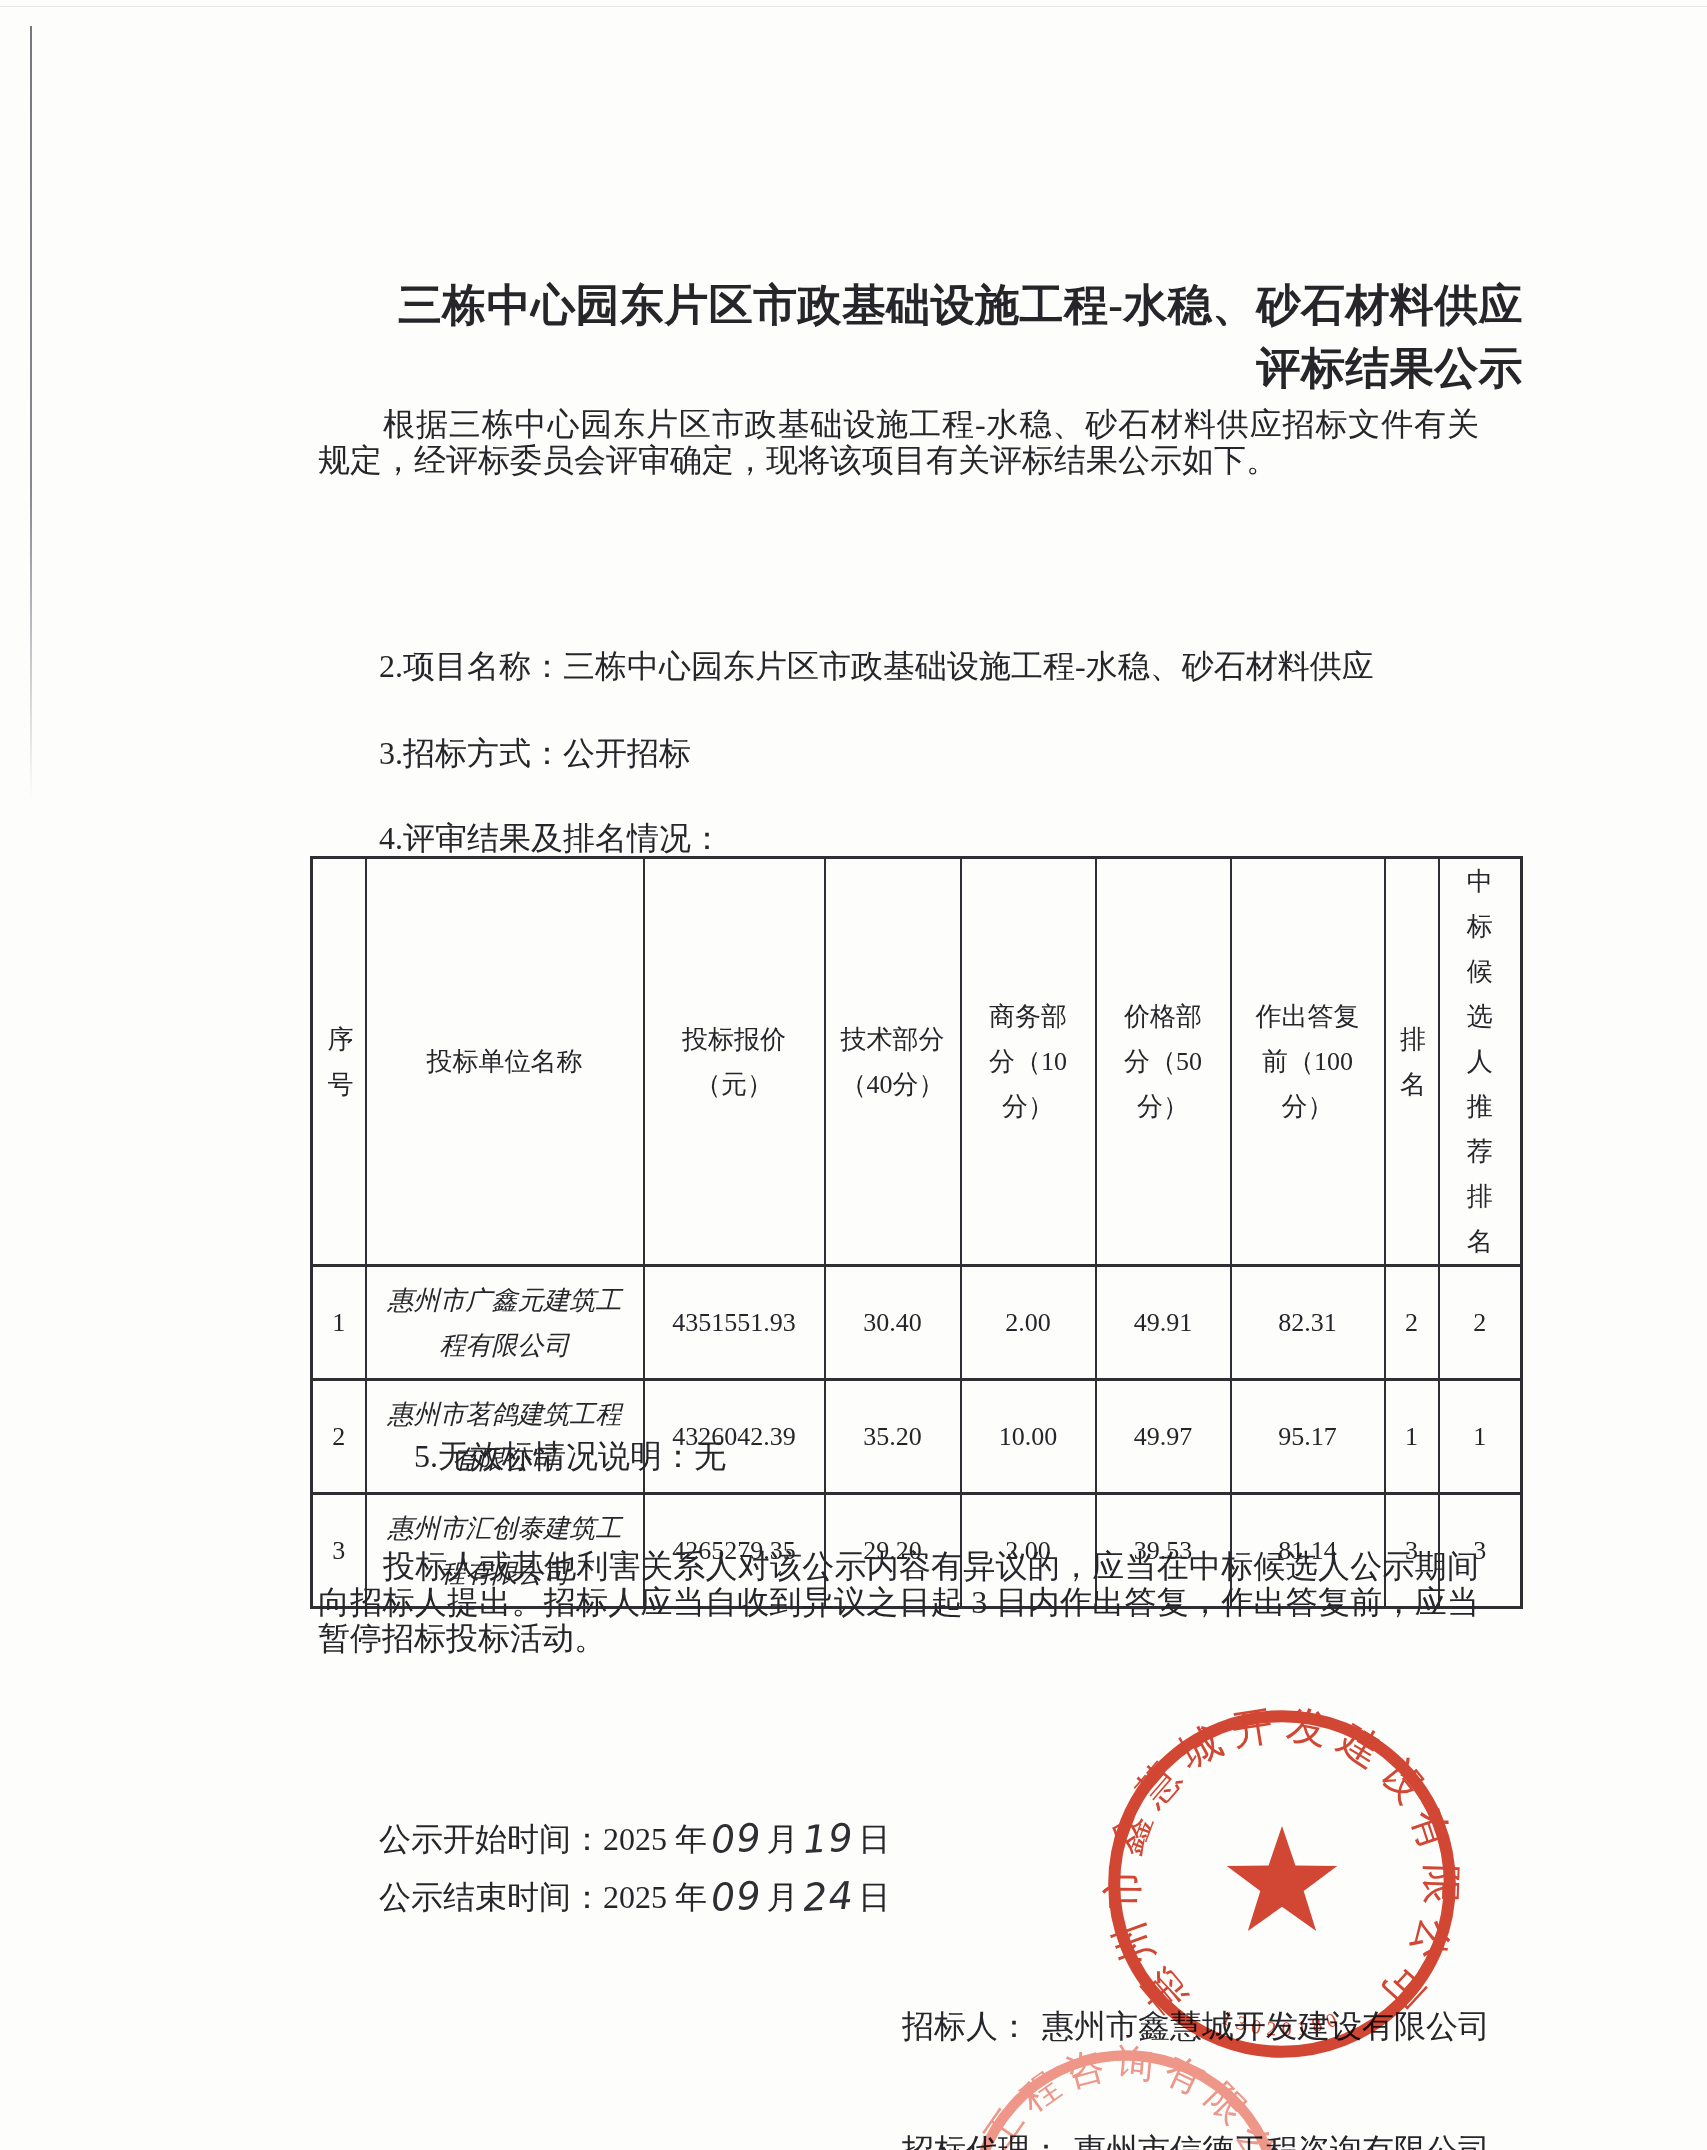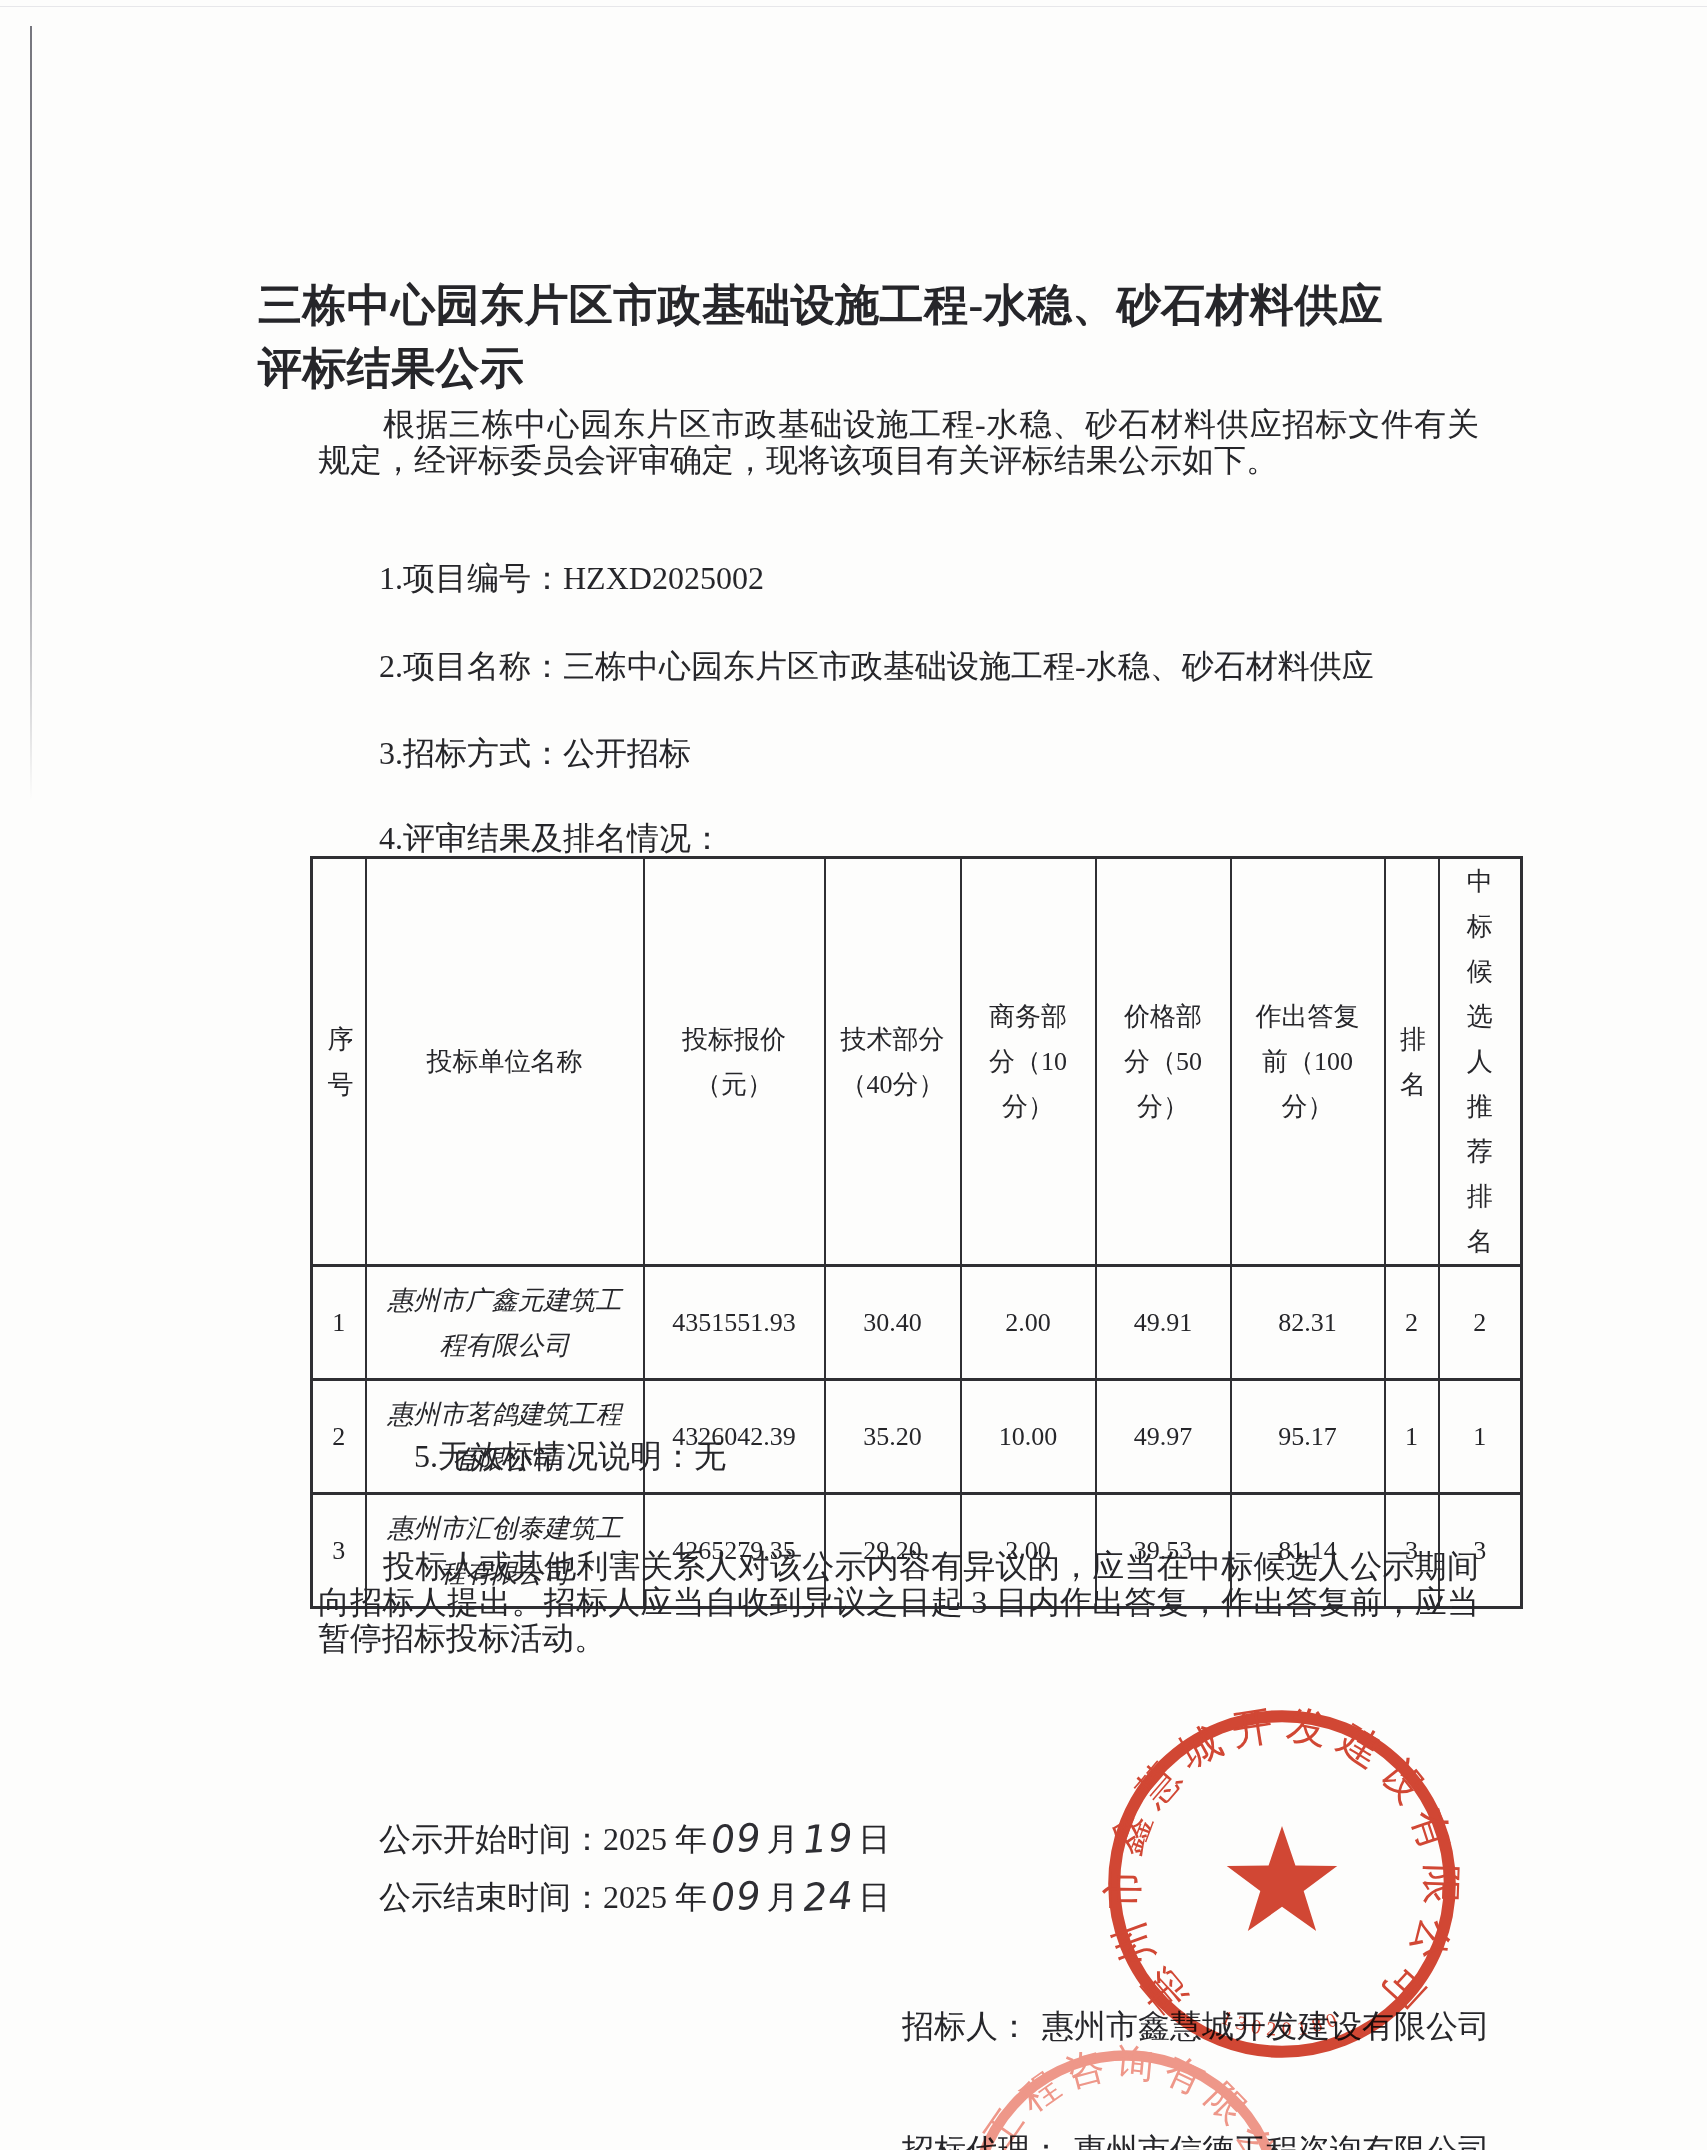--- a/index.html
+++ b/index.html
@@ -9,21 +9,21 @@
     background:#fdfdfc;
     font-family:"Liberation Serif", serif;
     color:#26262a;
     overflow:hidden;
   }
   
   .scan-top-line{position:absolute;left:0;top:6px;width:1707px;height:1.3px;background:#dcdce0;opacity:.65;}
   .scan-left-line{position:absolute;left:30px;top:26px;width:1.7px;height:774px;
     background:linear-gradient(#55555f 0%, #6a6a74 60%, rgba(106,106,116,0) 100%);opacity:.8;}
   
-  .title-block{position:absolute;left:258px;top:274px;width:1265px;text-align:left;}
+  .title-block{position:absolute;left:258px;top:274px;width:1265px;text-align:right;}
   .title-line{font-size:44px;font-weight:700;line-height:63px;letter-spacing:0.4px;}
   
   .body-text{position:absolute;left:314px;width:1161px;font-size:32px;line-height:36px;text-align:justify;margin:4px;}
   .indent{text-indent:65px;}
   .item-line{position:absolute;left:314px;width:1333px;font-size:32px;line-height:43px;text-indent:65px;margin:0;white-space:nowrap;}
   
   table.results{position:absolute;left:310px;top:856px;width:1212px;border-collapse:collapse;table-layout:fixed;}
   table.results th, table.results td{
     border:2.2px solid #2f2f33;
     font-weight:400;
@@ -68,21 +68,20 @@
   <div class="scan-top-line"></div>
   <div class="scan-left-line"></div>
 
   <div class="title-block">
     <div class="title-line">三栋中心园东片区市政基础设施工程-水稳、砂石材料供应</div>
     <div class="title-line">评标结果公示</div>
   </div>
 
   <p class="body-text indent" style="top:402px;">根据三栋中心园东片区市政基础设施工程-水稳、砂石材料供应招标文件有关规定，经评标委员会评审确定，现将该项目有关评标结果公示如下。</p>
 
-  <p class="item-line" style="top:557px;">1.项目编号：HZXD2025002</p>
   <p class="item-line" style="top:645px;">2.项目名称：三栋中心园东片区市政基础设施工程-水稳、砂石材料供应</p>
   <p class="item-line" style="top:732px;">3.招标方式：公开招标</p>
   <p class="item-line" style="top:817px;">4.评审结果及排名情况：</p>
 
   <table class="results">
     <colgroup>
       <col style="width:54px">
         <col style="width:278px">
         <col style="width:181px">
       <col style="width:136px">

